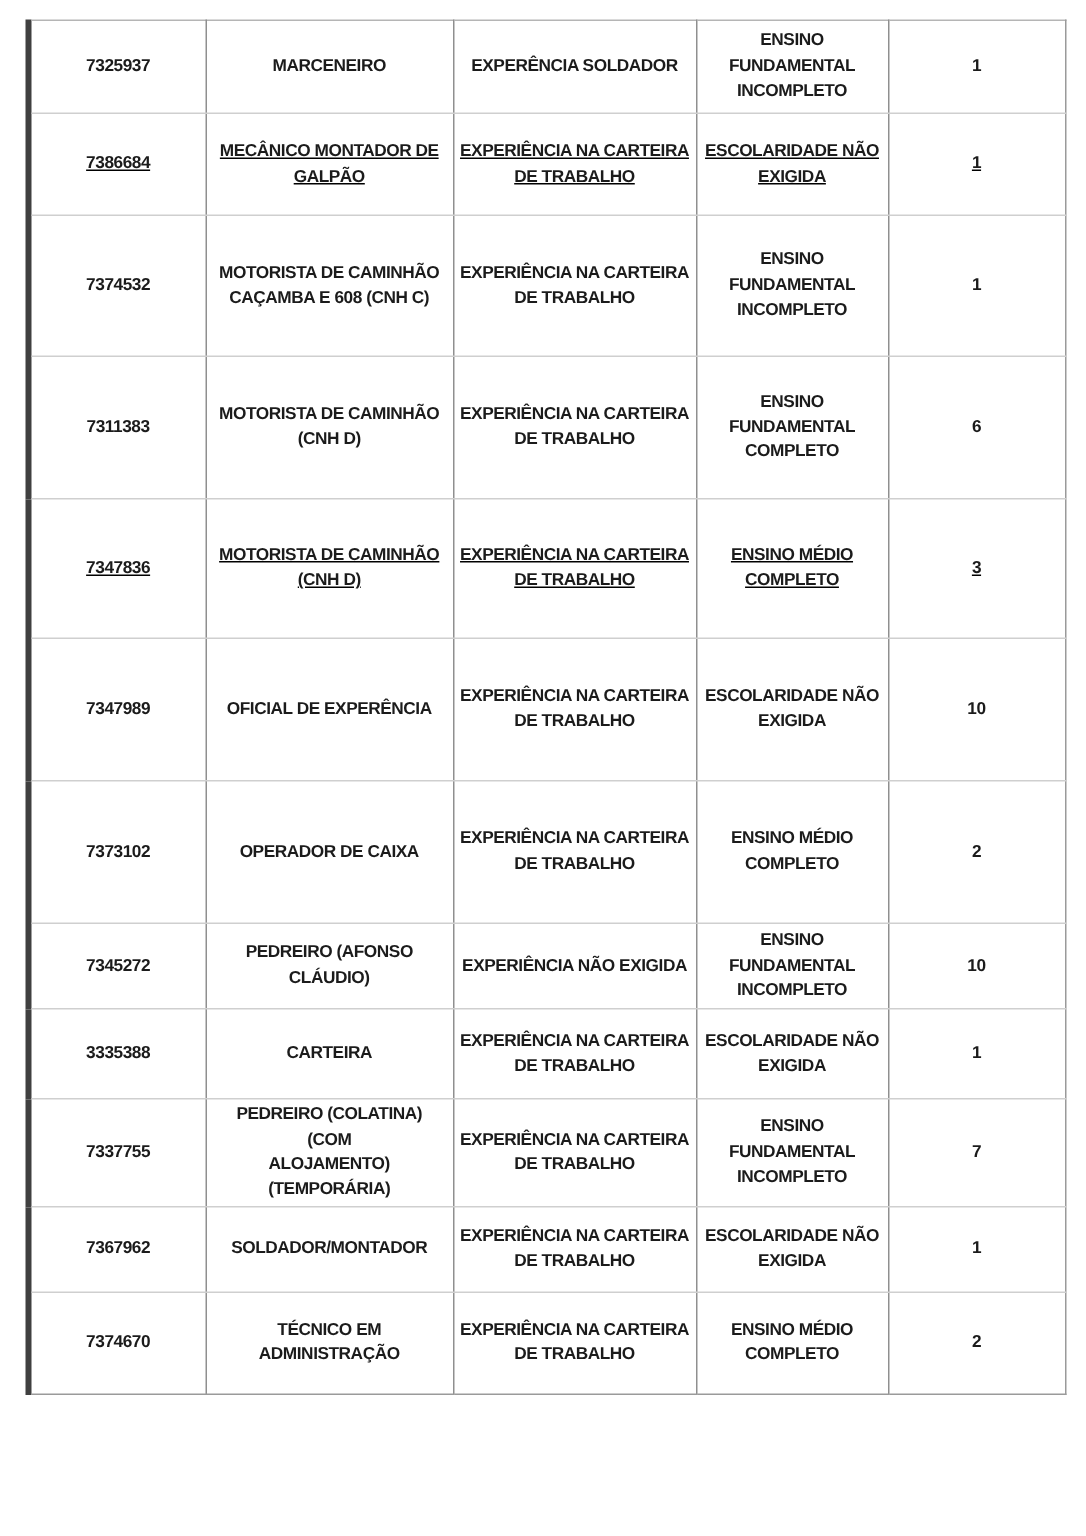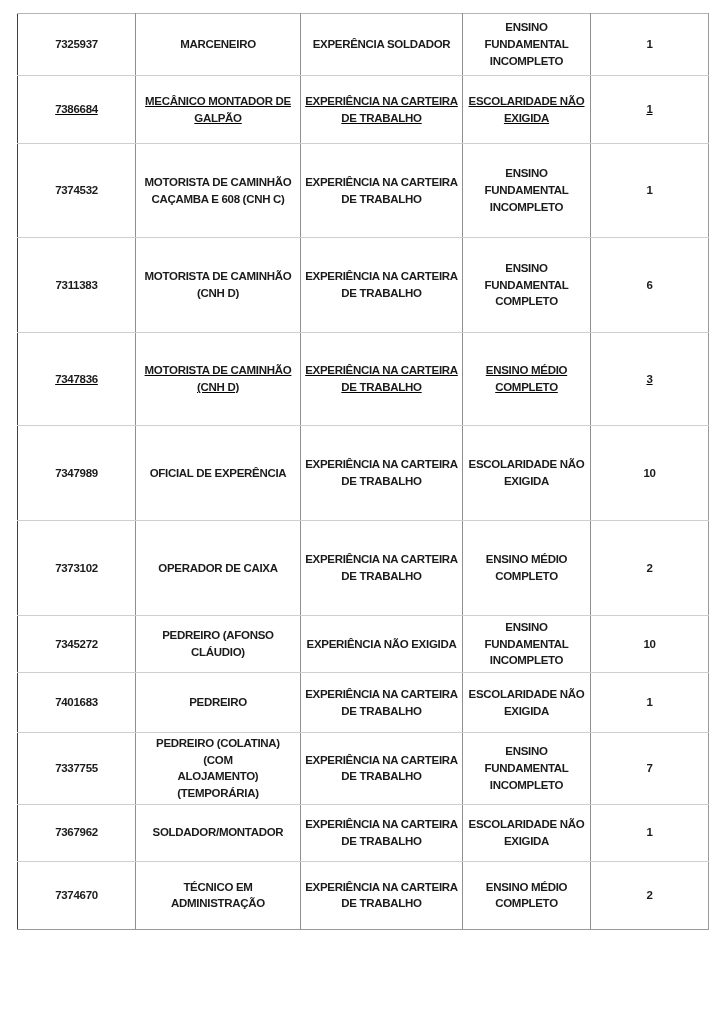--- a/index.html
+++ b/index.html
@@ -34,21 +34,21 @@
     font-size: 11.5px;
     line-height: 1.45;
     letter-spacing: -0.3px;
     color: #1b1b1b;
     white-space: pre-line;
     padding: 2px 4px;
     background: #ffffff;
   }
   table.vacancies tr:first-child td { border-top: 1px solid #b5b5b5; }
   table.vacancies tr:last-child td { border-bottom: 1px solid #9a9a9a; }
-  table.vacancies td:first-child { border-left: 1px solid #404040; }
+  table.vacancies td:first-child { border-left: 4px solid #404040; }
   table.vacancies td:last-child { border-right: 1px solid #9a9a9a; }
   td.cell-code { font-size: 12px; }
   td.cell-openings { font-size: 12px; }
 </style>
 </head>
 <body>
 
 <div class="page">
   <table class="vacancies">
     <colgroup>
@@ -131,22 +131,22 @@
         <tr style="height: 57px;">
     <td class="cell-code">7345272</td>
     <td class="cell-occupation">PEDREIRO (AFONSO CLÁUDIO)</td>
     <td class="cell-experience">EXPERIÊNCIA NÃO EXIGIDA</td>
     <td class="cell-education">ENSINO
 FUNDAMENTAL
 INCOMPLETO</td>
     <td class="cell-openings">10</td>
   </tr>
         <tr style="height: 60px;">
-    <td class="cell-code">7401683</td>
-    <td class="cell-occupation">PEDREIRO</td>
+    <td class="cell-code">3335388</td>
+    <td class="cell-occupation">CARTEIRA</td>
     <td class="cell-experience">EXPERIÊNCIA NA CARTEIRA
 DE TRABALHO</td>
     <td class="cell-education">ESCOLARIDADE NÃO
 EXIGIDA</td>
     <td class="cell-openings">1</td>
   </tr>
         <tr style="height: 63px;">
     <td class="cell-code">7337755</td>
     <td class="cell-occupation">PEDREIRO (COLATINA) (COM
 ALOJAMENTO)

